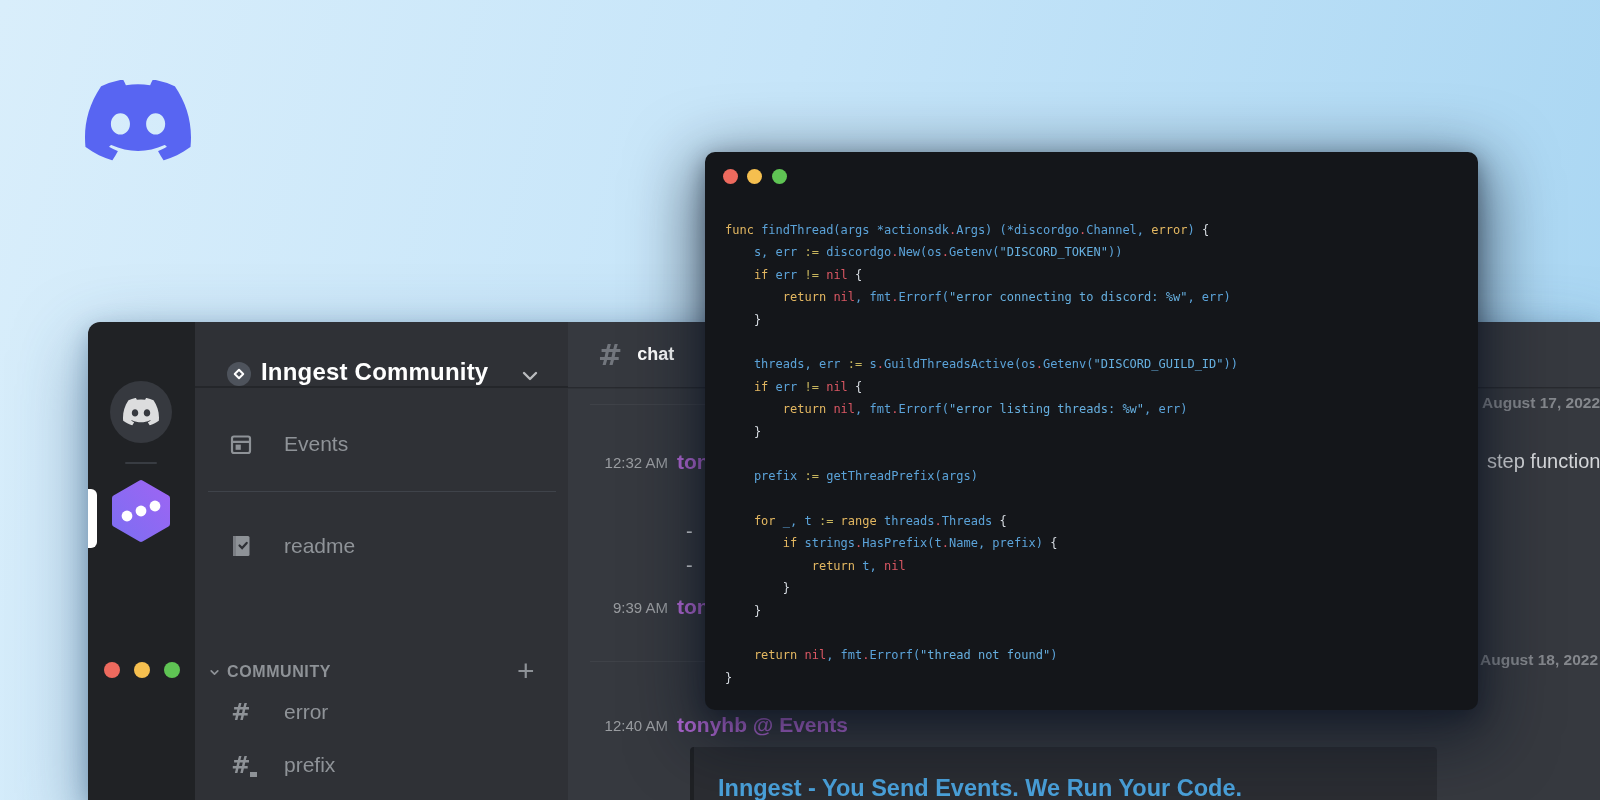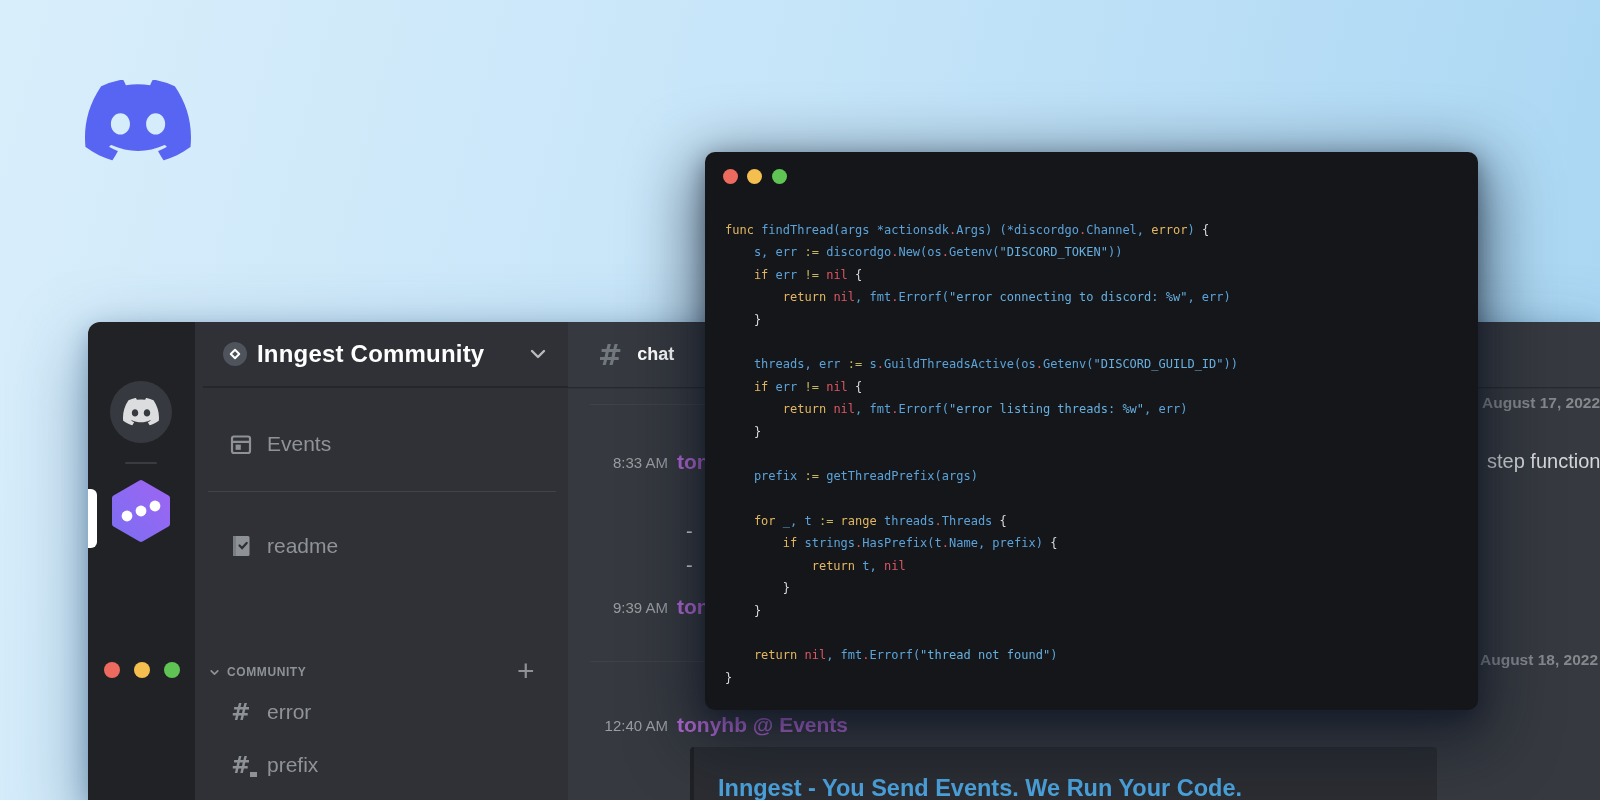--- a/index.html
+++ b/index.html
@@ -28,38 +28,38 @@
   .tl{position:absolute;border-radius:50%}
   .rail .tl{width:16px;height:16px;top:340px0}
   .tl-r{background:var(--tl-red)} .tl-y{background:var(--tl-yellow)} .tl-g{background:var(--tl-green)}
 
   .home{position:absolute;left:22px;top:59px;width:62px;height:62px;border-radius:50%;
         background:#36393f;display:flex;align-items:center;justify-content:center;cursor:pointer}
   .rail-sep{position:absolute;left:37px;top:140px;width:32px;height:2px;background:#383c42;border-radius:1px}
   .pill{position:absolute;left:0;top:167px;width:9px;height:59px;background:#fff;border-radius:0 6px 6px 0}
   .server-btn{position:absolute;left:21px;top:157px;width:64px;height:64px;cursor:pointer}
 
-  .sheader{position:absolute;left:8px;top:0;width:100%;height:66px;display:flex;align-items:center;
-           padding-left:20px;border-bottom:2px solid rgba(0,0,0,.22);cursor:pointer}
+  .sheader{position:absolute;left:0;top:0;width:100%;height:66px;display:flex;align-items:flex-end;
+           padding-left:32px;border-bottom:2px solid rgba(0,0,0,.22);cursor:pointer}
   .badge{width:24px;height:24px;border-radius:50%;background:#4e535c;display:flex;align-items:center;
          justify-content:center;margin-right:10px;flex:none}
   .diamond{width:8px;height:8px;border:2px solid #fff;transform:rotate(45deg);border-radius:1px}
   .sname{font-size:24px;font-weight:bold;color:#fff;margin:0;letter-spacing:.2px;white-space:nowrap}
   .hchev{margin-left:auto;margin-right:28px}
 
-  .chan{position:absolute;left:33px;height:30px;display:flex;align-items:center;gap:13px;cursor:pointer}
+  .chan{position:absolute;left:33px;height:30px;display:flex;align-items:center;gap:30px;cursor:pointer}
   .ci{width:26px;flex:none;display:flex;justify-content:center;align-items:center}
   .clabel{font-size:21px;color:var(--channel-fg);white-space:nowrap}
   .hashg{font-family:"DejaVu Sans",sans-serif;font-size:23px;font-weight:bold;color:var(--icon-fg);line-height:1}
   .bwrap{position:relative}
   .bub{position:absolute;right:-5px;bottom:-2px;width:11px;height:9px;background:var(--icon-fg);
        border-radius:2px;border:2px solid var(--sidebar-bg)}
   .side-sep{position:absolute;left:13px;top:169px;width:348px;height:1px;background:#3f434a}
   .cat{position:absolute;left:14px;height:26px;display:flex;align-items:center;gap:7px;cursor:pointer}
-  .catlabel{font-size:12px;font-weight:bold;letter-spacing:.6px;color:var(--icon-fg)}
+  .catlabel{font-size:16px;font-weight:bold;letter-spacing:.6px;color:var(--icon-fg)}
   .plus{position:absolute;left:322px;top:336px;font-size:30px;font-weight:400;color:var(--icon-fg);
         cursor:pointer;line-height:26px}
 
   .cheader{position:absolute;left:0;top:0;width:100%;height:66px;display:flex;align-items:center;
            padding-left:30px;gap:15px;border-bottom:1px solid rgba(0,0,0,.25);box-shadow:0 1px 0 rgba(0,0,0,.1)}
   .chash{font-family:"DejaVu Sans",sans-serif;font-size:29px;font-weight:bold;color:#72767d}
   .chname{font-size:18px;font-weight:bold;color:#fff}
 
   .mrow{position:absolute;left:0;width:100%;height:26px;display:flex;align-items:center;
         padding-left:28px;gap:9px;white-space:nowrap}
@@ -196,21 +196,21 @@
       <header class="cheader">
         <span class="chash">#</span>
         <span class="chname">chat</span>
       </header>
 
       <div class="ddiv" style="top:82px">
         <span class="dlabel" style="left:884px">August 17, 2022</span>
       </div>
 
       <div class="mrow" style="top:127px">
-        <span class="mtime">8:33 AM</span>
+        <span class="mtime">12:32 AM</span>
         <span class="muser">tonyhb</span>
       </div>
       <span class="frag" style="left:919px;top:128px">step functions</span>
 
       <span class="bullet" style="top:198px">-</span>
       <span class="bullet" style="top:232px">-</span>
 
       <div class="mrow" style="top:272px">
         <span class="mtime">9:39 AM</span>
         <span class="muser">tonyhb</span>

